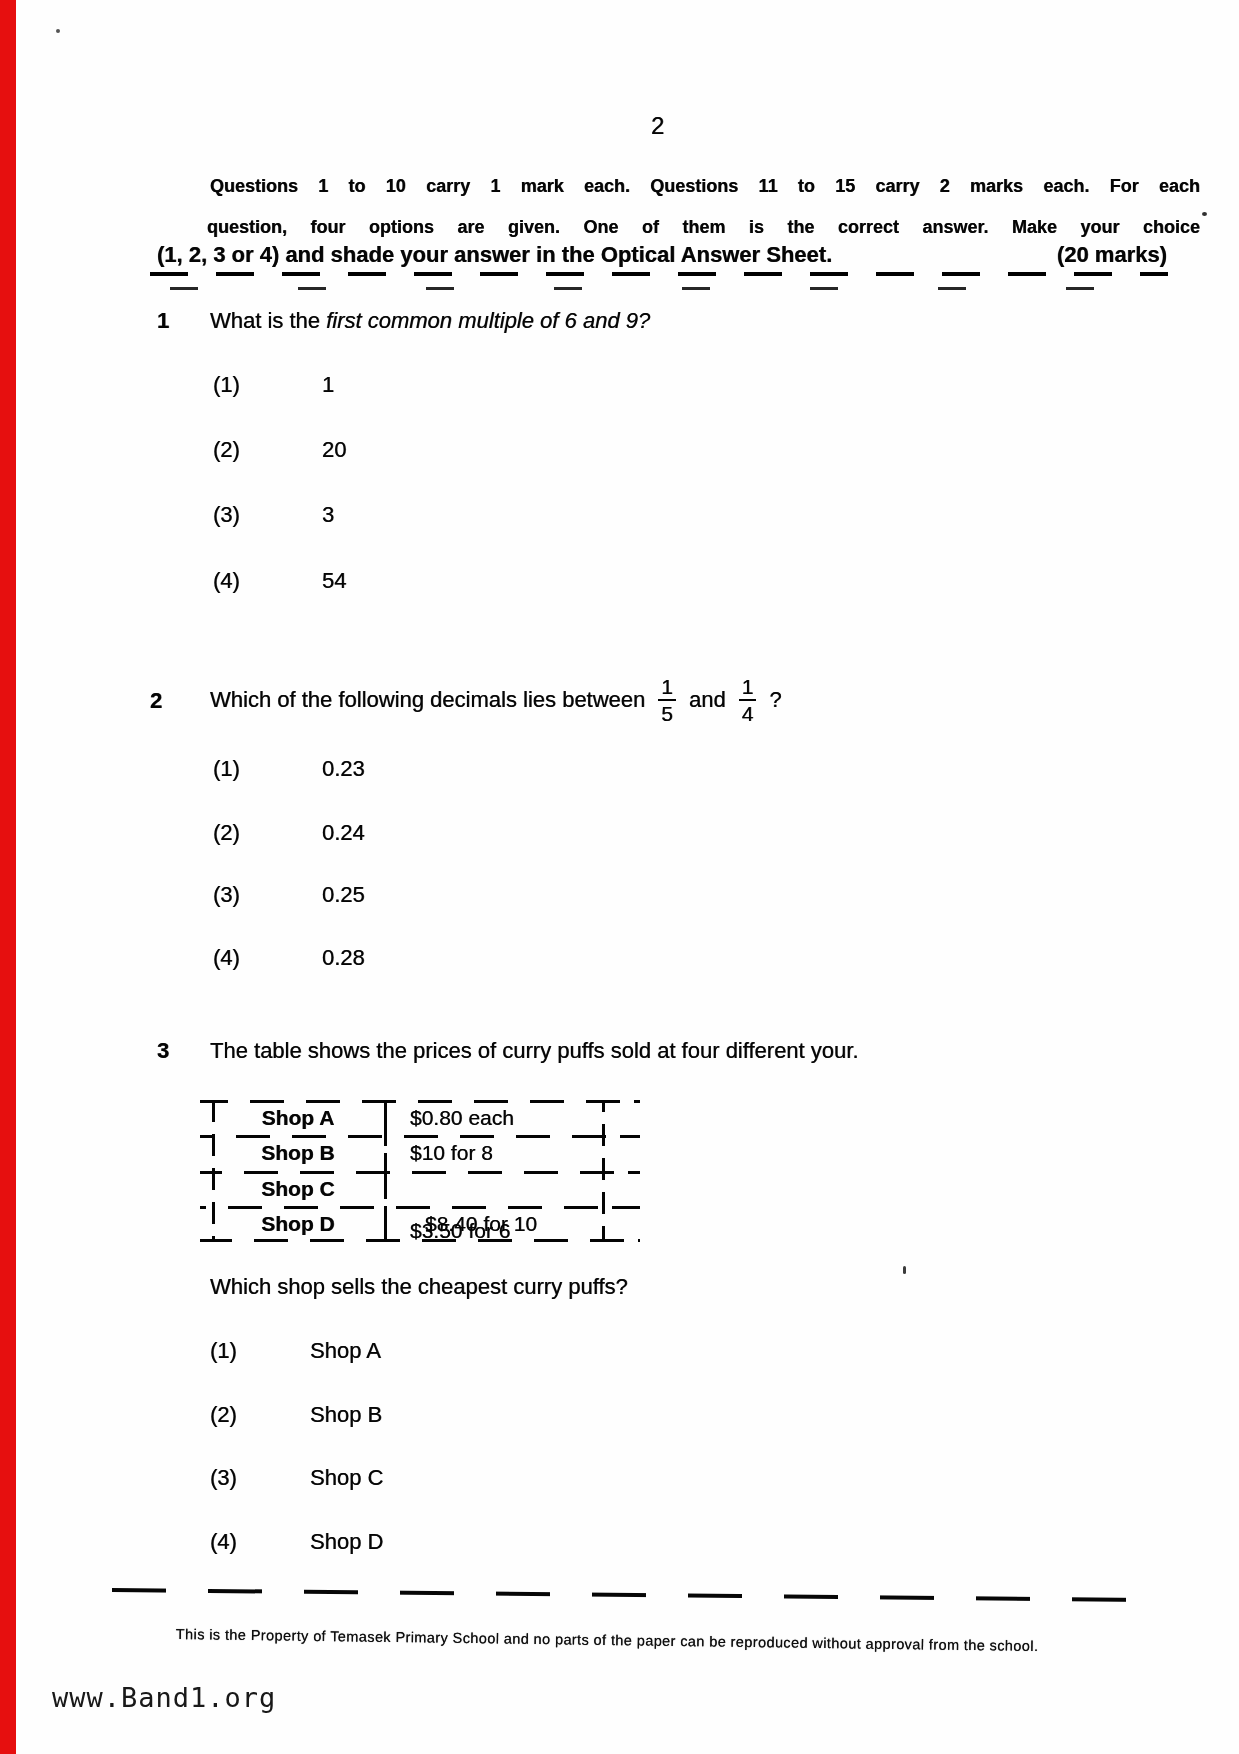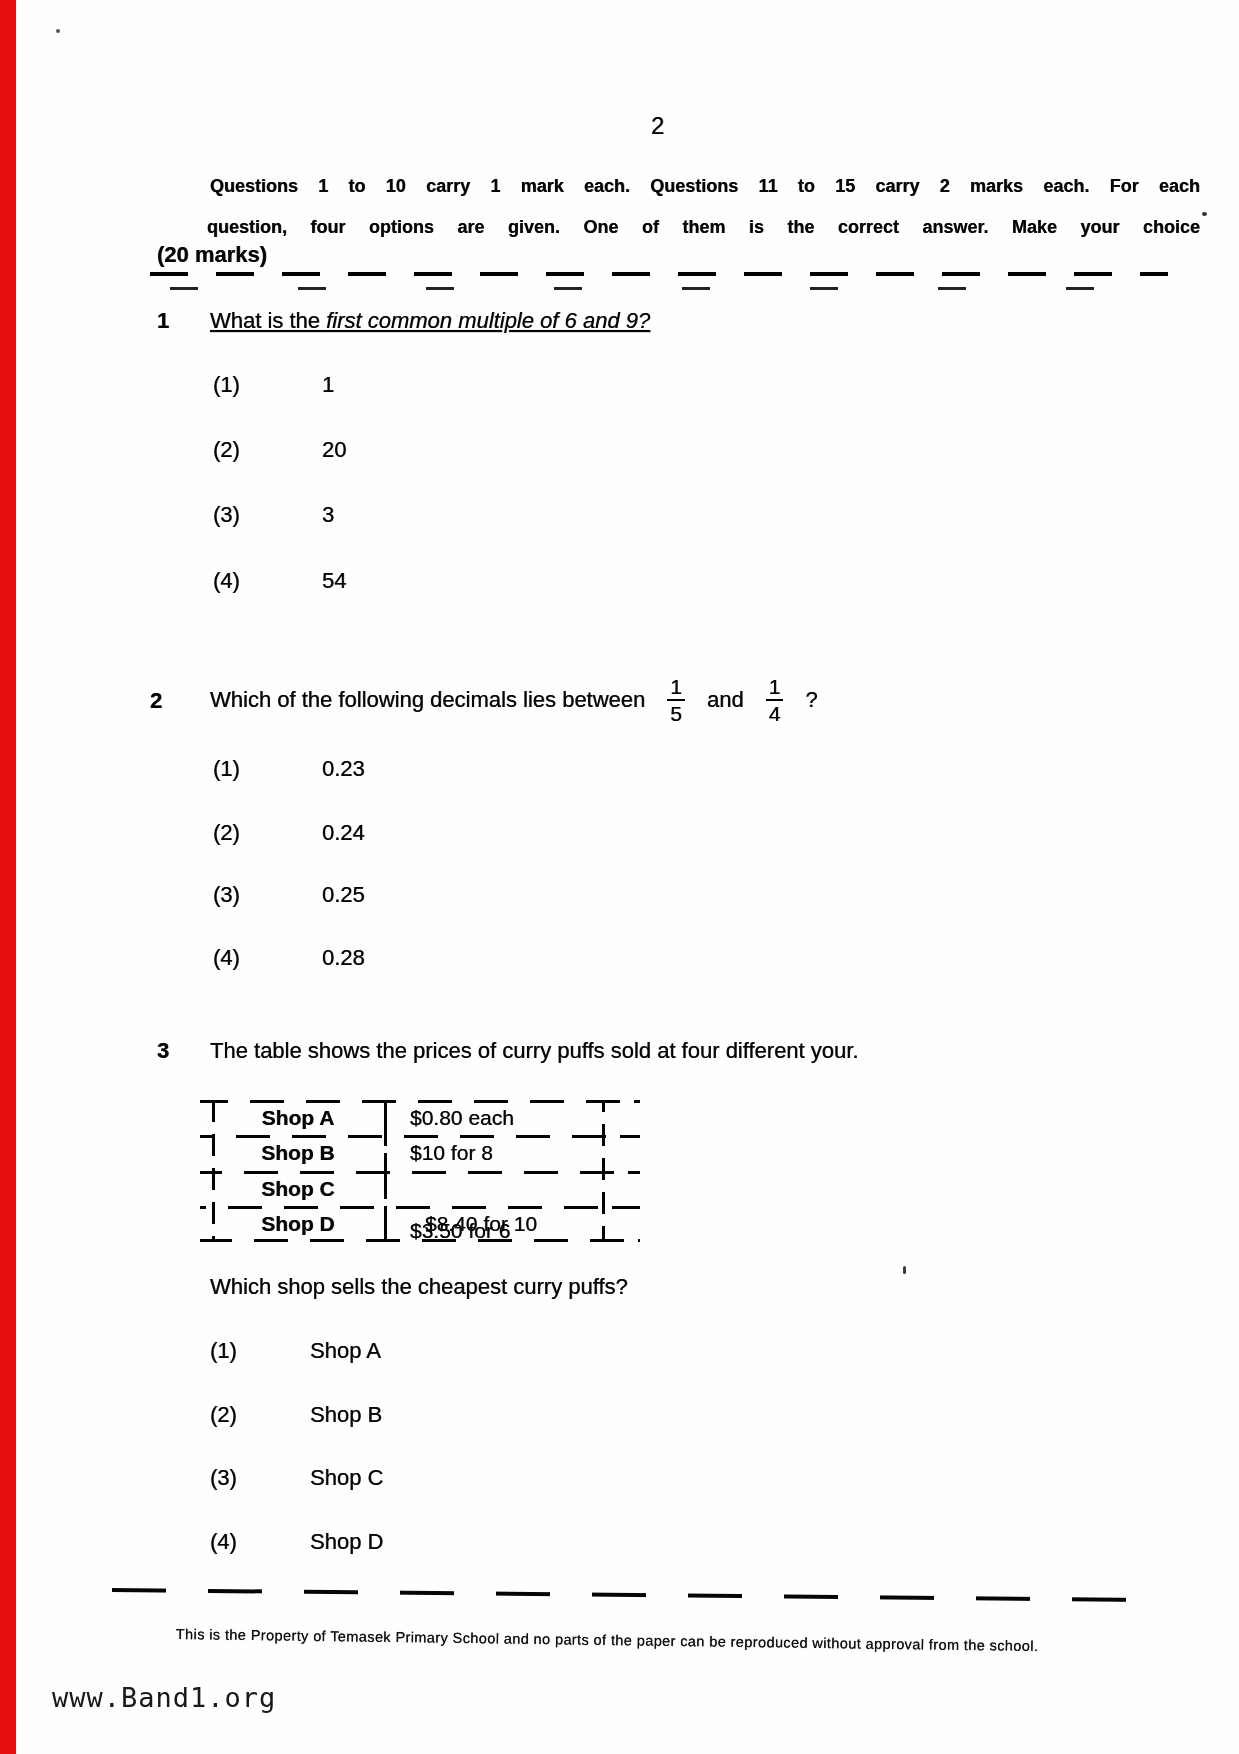--- a/index.html
+++ b/index.html
@@ -24,21 +24,21 @@
 
   .qnum { font-weight:700; font-size:22px; }
   .qtext { font-size:22px; white-space:nowrap; }
   .it { font-style:italic; }
 
   .opt { position:absolute; left:213px; font-size:22px; }
   .opt .oval { position:absolute; left:109px; top:0; white-space:nowrap; }
   .opt3 { left:210px; }
   .opt3 .oval { left:100px; }
 
-  .q2row { position:absolute; left:210px; top:658px; height:84px; display:flex; align-items:center; gap:22px; font-size:22px; }
+  .q2row { position:absolute; left:210px; top:658px; height:84px; display:flex; align-items:center; gap:13px; font-size:22px; }
   .frac { display:inline-flex; flex-direction:column; align-items:center; font-size:21px; line-height:1.1; font-weight:500; }
   .frac .num { padding:0 3px 1px; }
   .frac .den { border-top:2.5px solid #131313; padding:1px 3px 0; }
 
   .ptable { position:absolute; left:200px; top:1100px; width:440px; height:142px; }
   .hline { position:absolute; left:0; width:440px; height:3px;
            background-image:repeating-linear-gradient(90deg,#141414 0 34px, transparent 34px 56px); }
   .vline { position:absolute; width:3px; height:142px; top:0;
            background-image:repeating-linear-gradient(180deg,#141414 0 22px, transparent 22px 34px); }
   .vmid  { background-image:repeating-linear-gradient(180deg,#141414 0 46px, transparent 46px 53px); }
@@ -65,29 +65,30 @@
     <div class="abs speck" style="left:56px;top:29px;width:4px;height:4px;background:#5a5a5a;"></div>
     <div class="abs speck" style="left:1202px;top:212px;width:5px;height:4px;"></div>
     <div class="abs speck" style="left:903px;top:1266px;width:3px;height:8px;border-radius:2px;background:#444;"></div>
 
     <div class="abs pageno smudge">2</div>
 
     <div>
       <div class="abs iline l1 smudge">Questions 1 to 10 carry 1 mark each. Questions 11 to 15 carry 2 marks each. For each</div>
       <div class="abs iline l2 smudge">question, four options are given.  One of them is the correct answer.  Make your choice</div>
       <div class="abs l3row">
+        <span class="smudge">(1, 2, 3 or 4) and shade your answer in the Optical Answer Sheet.</span>
         <span class="smudge">(20 marks)</span>
       </div>
       <div class="abs dashrow" style="left:150px;top:272px;width:1018px;"></div>
       <div class="abs dashrow2" style="left:152px;top:287px;width:1014px;"></div>
     </div>
 
     <div>
       <div class="abs qnum smudge" style="left:157px;top:308px;">1</div>
-      <div class="abs qtext smudge" style="left:210px;top:308px;text-decoration:underline;">
+      <div class="abs qtext smudge" style="left:210px;top:308px;">
         <span>What is the </span><span class="it">first common multiple of 6 and 9?</span>
       </div>
       <div class="abs opt smudge" style="top:372px;">
         <span>(1)</span>
         <span class="oval">1</span>
       </div>
       <div class="abs opt smudge" style="top:437px;">
         <span>(2)</span>
         <span class="oval">20</span>
       </div>

